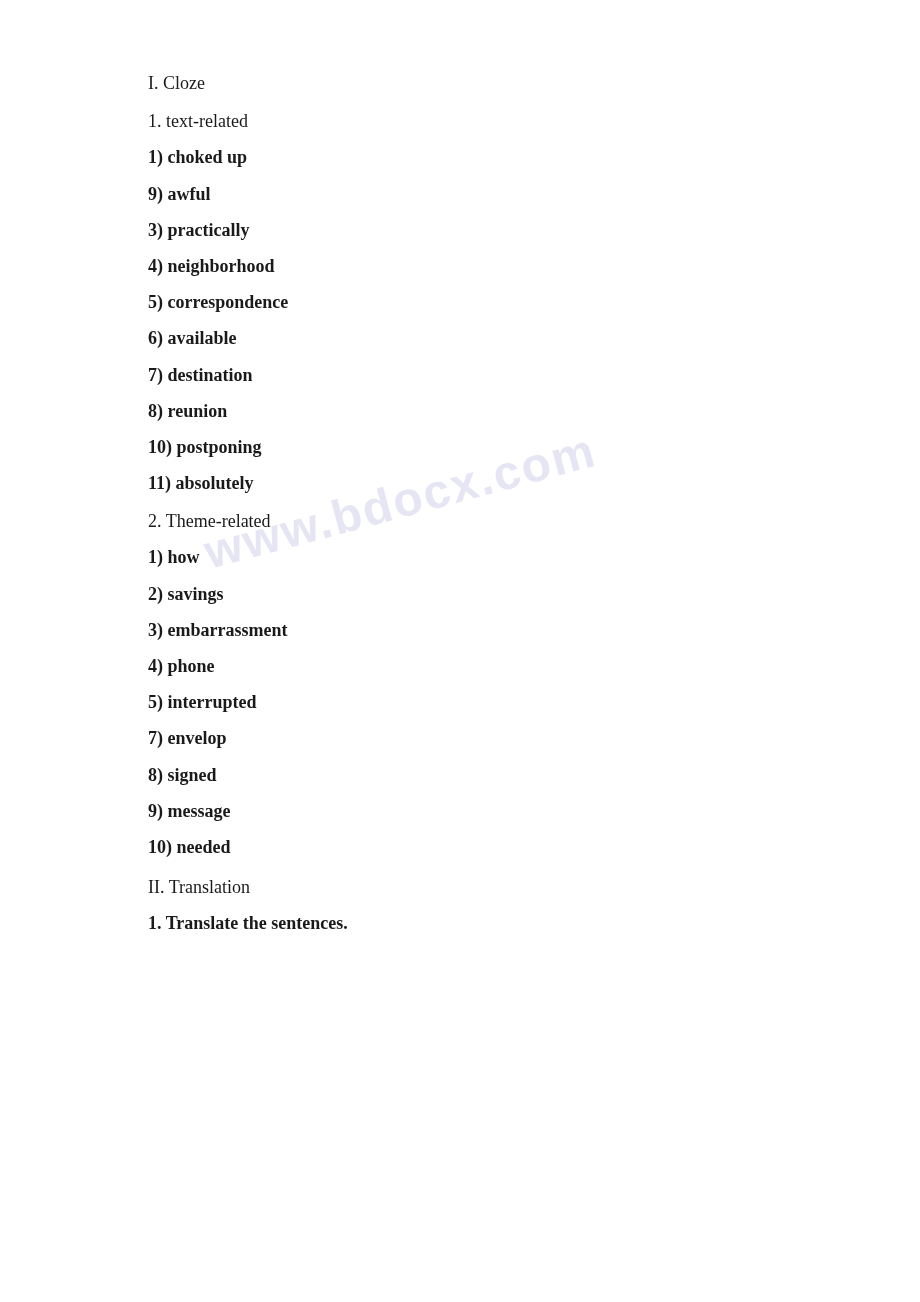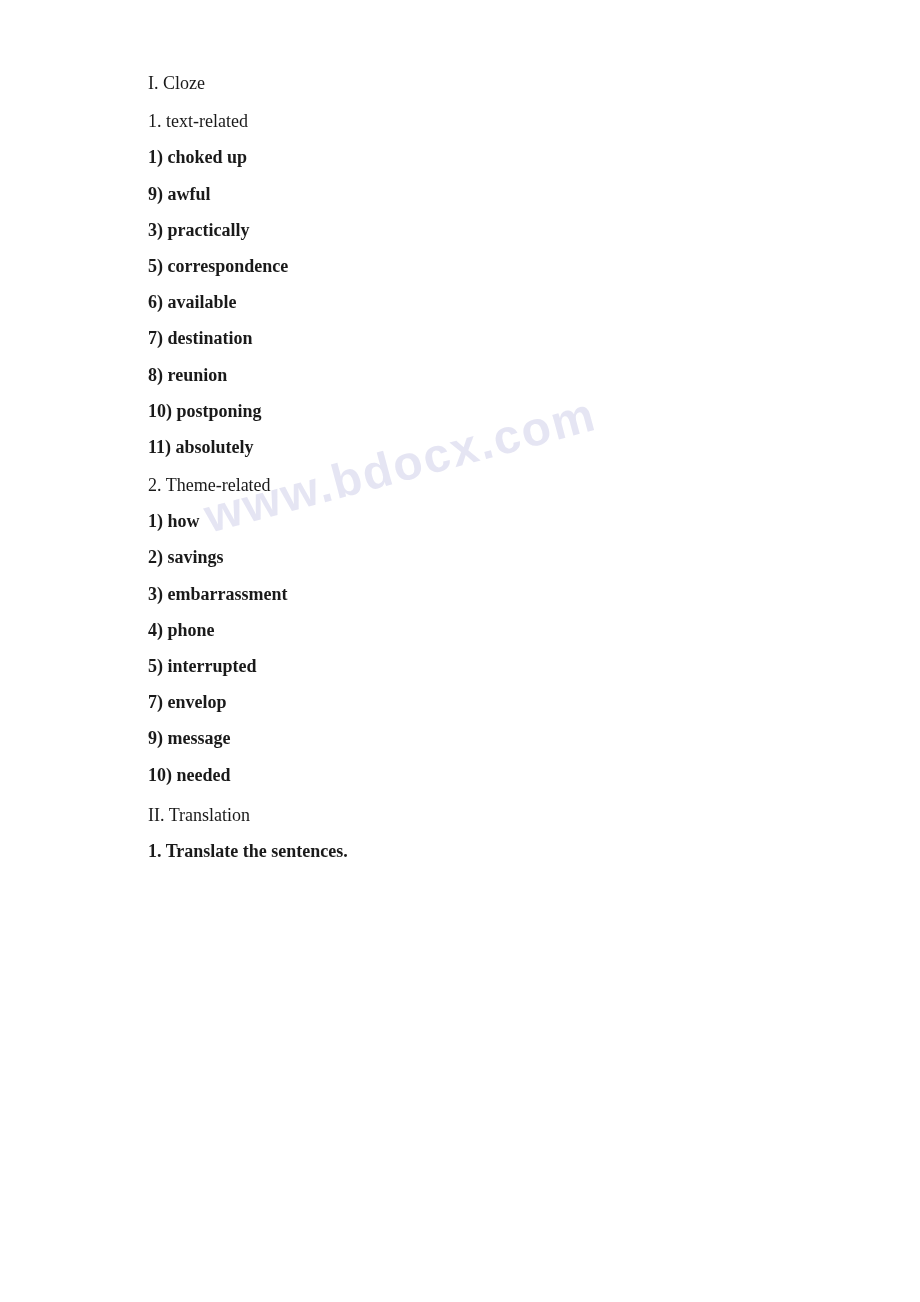--- a/index.html
+++ b/index.html
@@ -66,34 +66,36 @@
 
   <div class="watermark">www.bdocx.com</div>
 
   <div class="line section-header">I. Cloze</div>
 
   <div class="line subsection-header">1. text-related</div>
 
   <div class="line">1) choked up</div>
   <div class="line">9) awful</div>
   <div class="line">3) practically</div>
+  <div class="line">4) neighborhood</div>
   <div class="line">5) correspondence</div>
   <div class="line">6) available</div>
   <div class="line">7) destination</div>
   <div class="line">8) reunion</div>
   <div class="line">10) postponing</div>
   <div class="line">11) absolutely</div>
 
   <div class="line subsection-header">2. Theme-related</div>
 
   <div class="line">1) how</div>
   <div class="line">2) savings</div>
   <div class="line">3) embarrassment</div>
   <div class="line">4) phone</div>
   <div class="line">5) interrupted</div>
   <div class="line">7) envelop</div>
+  <div class="line">8) signed</div>
   <div class="line">9) message</div>
   <div class="line">10) needed</div>
 
   <div class="line section-header">II. Translation</div>
   <div class="line">1. Translate the sentences.</div>
 
 </div>
 
 </body></html>

